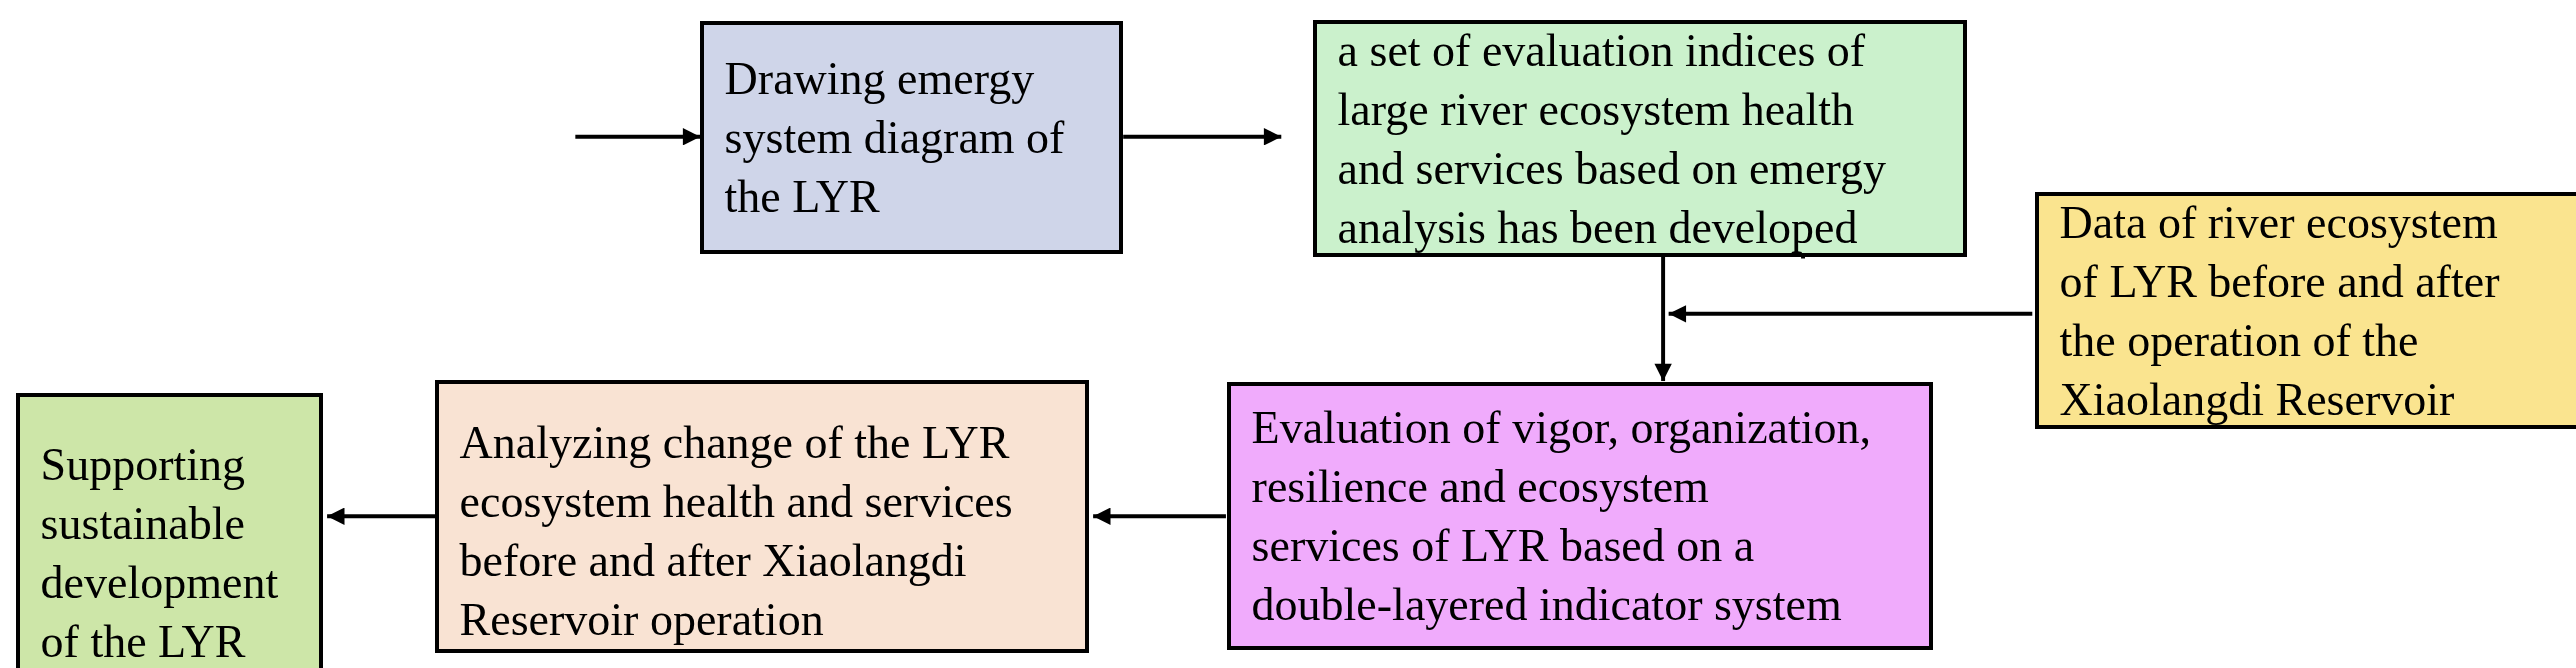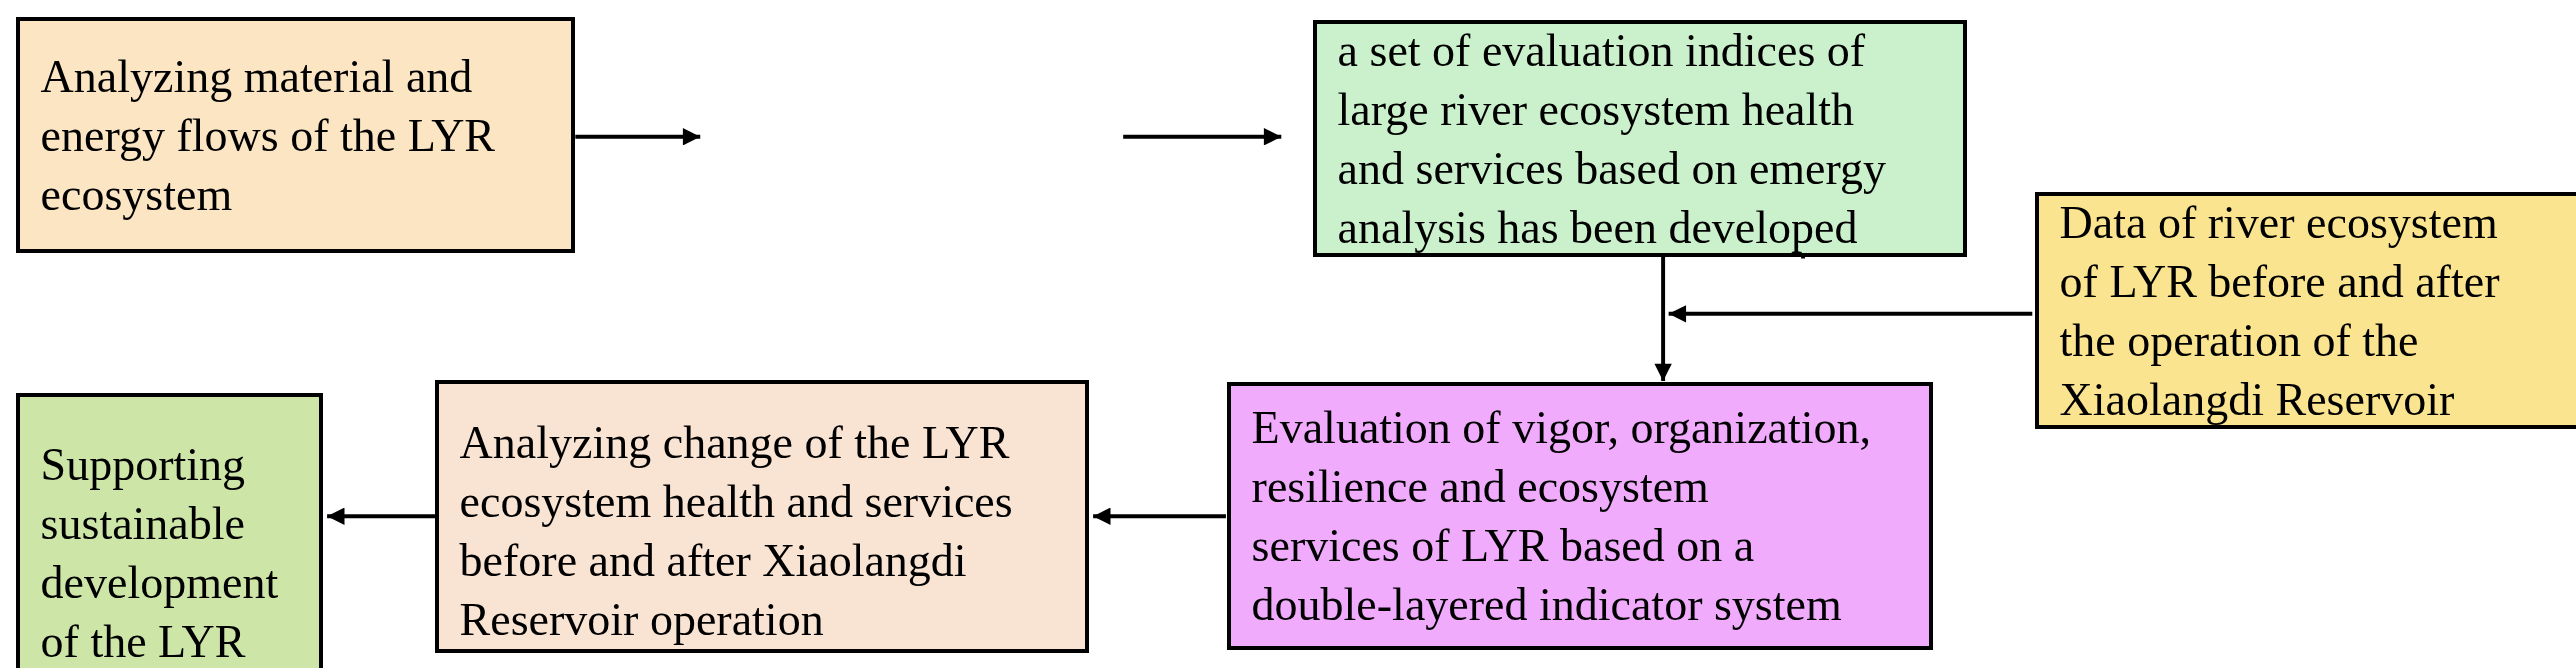--- a/index.html
+++ b/index.html
@@ -60,26 +60,26 @@
 
     <line x1="2570" y1="397" x2="2110" y2="397" stroke="#000000" stroke-width="5" marker-end="url(#arrowhead)"></line>
 
     <line x1="1550" y1="653" x2="1382" y2="653" stroke="#000000" stroke-width="5" marker-end="url(#arrowhead)"></line>
 
     <line x1="553" y1="653" x2="413" y2="653" stroke="#000000" stroke-width="5" marker-end="url(#arrowhead)"></line>
 
     <line x1="2280" y1="292" x2="2280" y2="327" stroke="#000000" stroke-width="5"></line>
   </svg>
 
-  <div class="box" style="left: 16px; top: 17.4px; width: 559px; height: 236px; background: rgb(251, 229, 195);">
-    <span class="box-text">Analyzing material and
-energy flows of the LYR
-ecosystem</span>
+
+  <div class="box" style="left: 700px; top: 20.6px; width: 423px; height: 233px; background: rgb(207, 213, 233);">
+    <span class="box-text">Drawing emergy
+system diagram of
+the LYR</span>
   </div>
-
 
   <div class="box" style="left: 1281px; top: 20px; width: 654px; height: 237px; background: rgb(203, 241, 204); margin-left: 32px;">
     <span class="box-text">a set of evaluation indices of
 large river ecosystem health
 and services based on emergy
 analysis has been developed</span>
   </div>
 
   <div class="box" style="left: 2035px; top: 192px; width: 606px; height: 237px; background: rgb(250, 228, 143);">
     <span class="box-text">Data of river ecosystem

